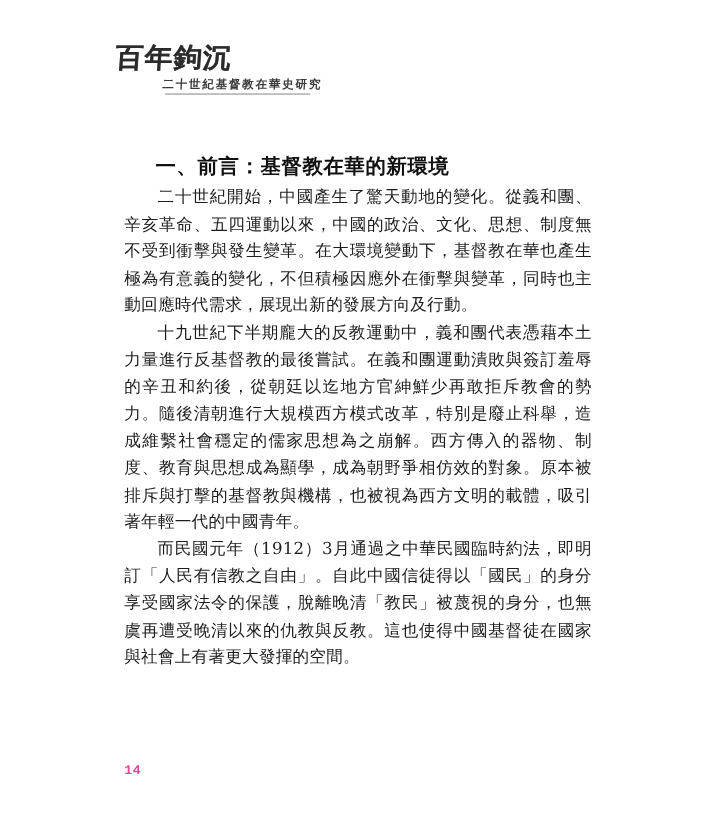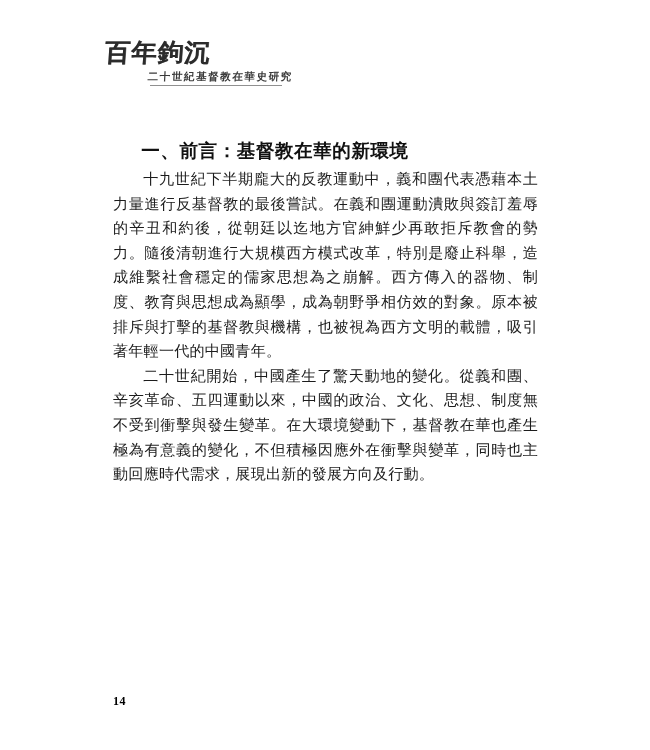--- a/index.html
+++ b/index.html
@@ -102,38 +102,39 @@
     margin-top: 0;
   }
 
   
   .folio {
     position: absolute;
     left: 113px;
     top: 694px;
     font-size: 12px;
     font-weight: 700;
-    color: #000000;
-    font-family: Liberation Serif, serif;
+    color: #ec4899;
+    font-family: Liberation Mono, monospace;
     letter-spacing: 0.5px;
   }
 </style>
 </head>
 <body>
 
 <div class="page">
 
   <div class="masthead">
     <div class="masthead-logo">百年鉤沉</div>
     <div class="masthead-rule"></div>
     <div class="masthead-sub">二十世紀基督教在華史研究</div>
   </div>
 
   <h1 class="section-title">一、前言：基督教在華的新環境</h1>
 
   <div class="body-block">
+    <p class="para">二十世紀開始，中國產生了驚天動地的變化。從義和團、辛亥革命、五四運動以來，中國的政治、文化、思想、制度無不受到衝擊與發生變革。在大環境變動下，基督教在華也產生極為有意義的變化，不但積極因應外在衝擊與變革，同時也主動回應時代需求，展現出新的發展方向及行動。</p>
     <p class="para">十九世紀下半期龐大的反教運動中，義和團代表憑藉本土力量進行反基督教的最後嘗試。在義和團運動潰敗與簽訂羞辱的辛丑和約後，從朝廷以迄地方官紳鮮少再敢拒斥教會的勢力。隨後清朝進行大規模西方模式改革，特別是廢止科舉，造成維繫社會穩定的儒家思想為之崩解。西方傳入的器物、制度、教育與思想成為顯學，成為朝野爭相仿效的對象。原本被排斥與打擊的基督教與機構，也被視為西方文明的載體，吸引著年輕一代的中國青年。</p>
-    <p class="para">二十世紀開始，中國產生了驚天動地的變化。從義和團、辛亥革命、五四運動以來，中國的政治、文化、思想、制度無不受到衝擊與發生變革。在大環境變動下，基督教在華也產生極為有意義的變化，不但積極因應外在衝擊與變革，同時也主動回應時代需求，展現出新的發展方向及行動。</p>
+    <p class="para">而民國元年（1912）3月通過之中華民國臨時約法，即明訂「人民有信教之自由」。自此中國信徒得以「國民」的身分享受國家法令的保護，脫離晚清「教民」被蔑視的身分，也無虞再遭受晚清以來的仇教與反教。這也使得中國基督徒在國家與社會上有著更大發揮的空間。</p>
   </div>
 
   <div class="folio">14</div>
 
 </div>
 
 </body></html>

